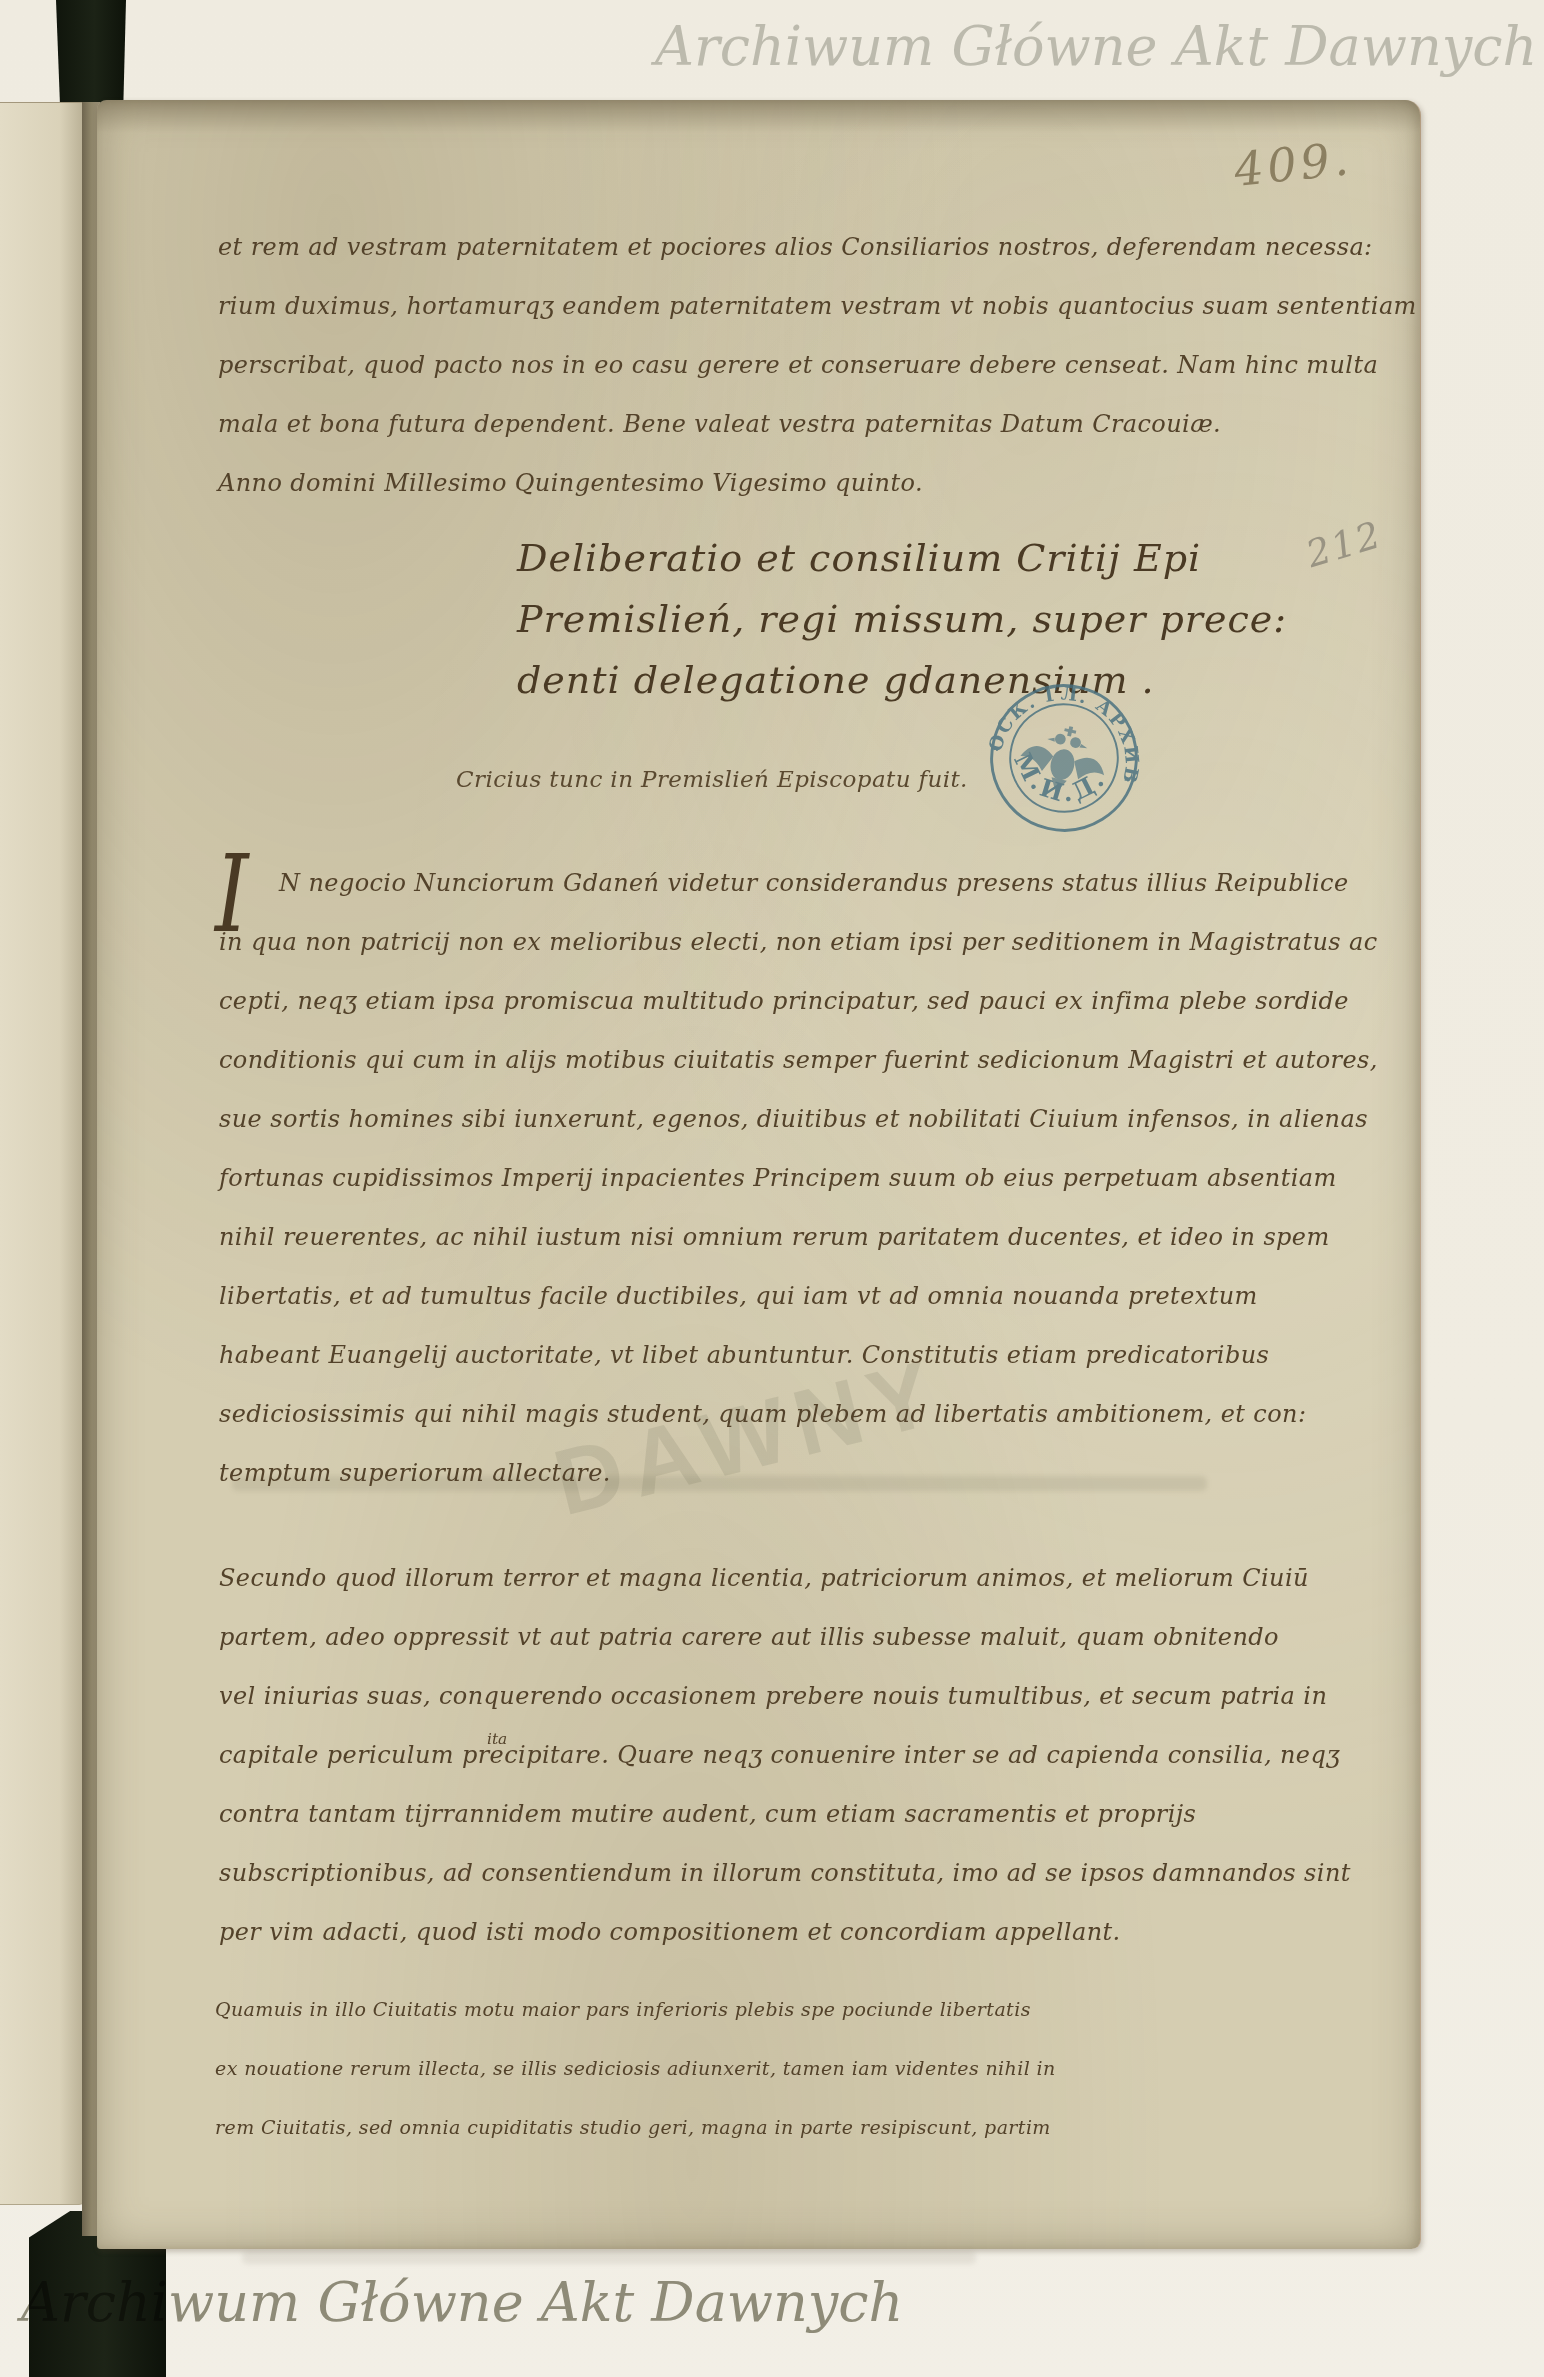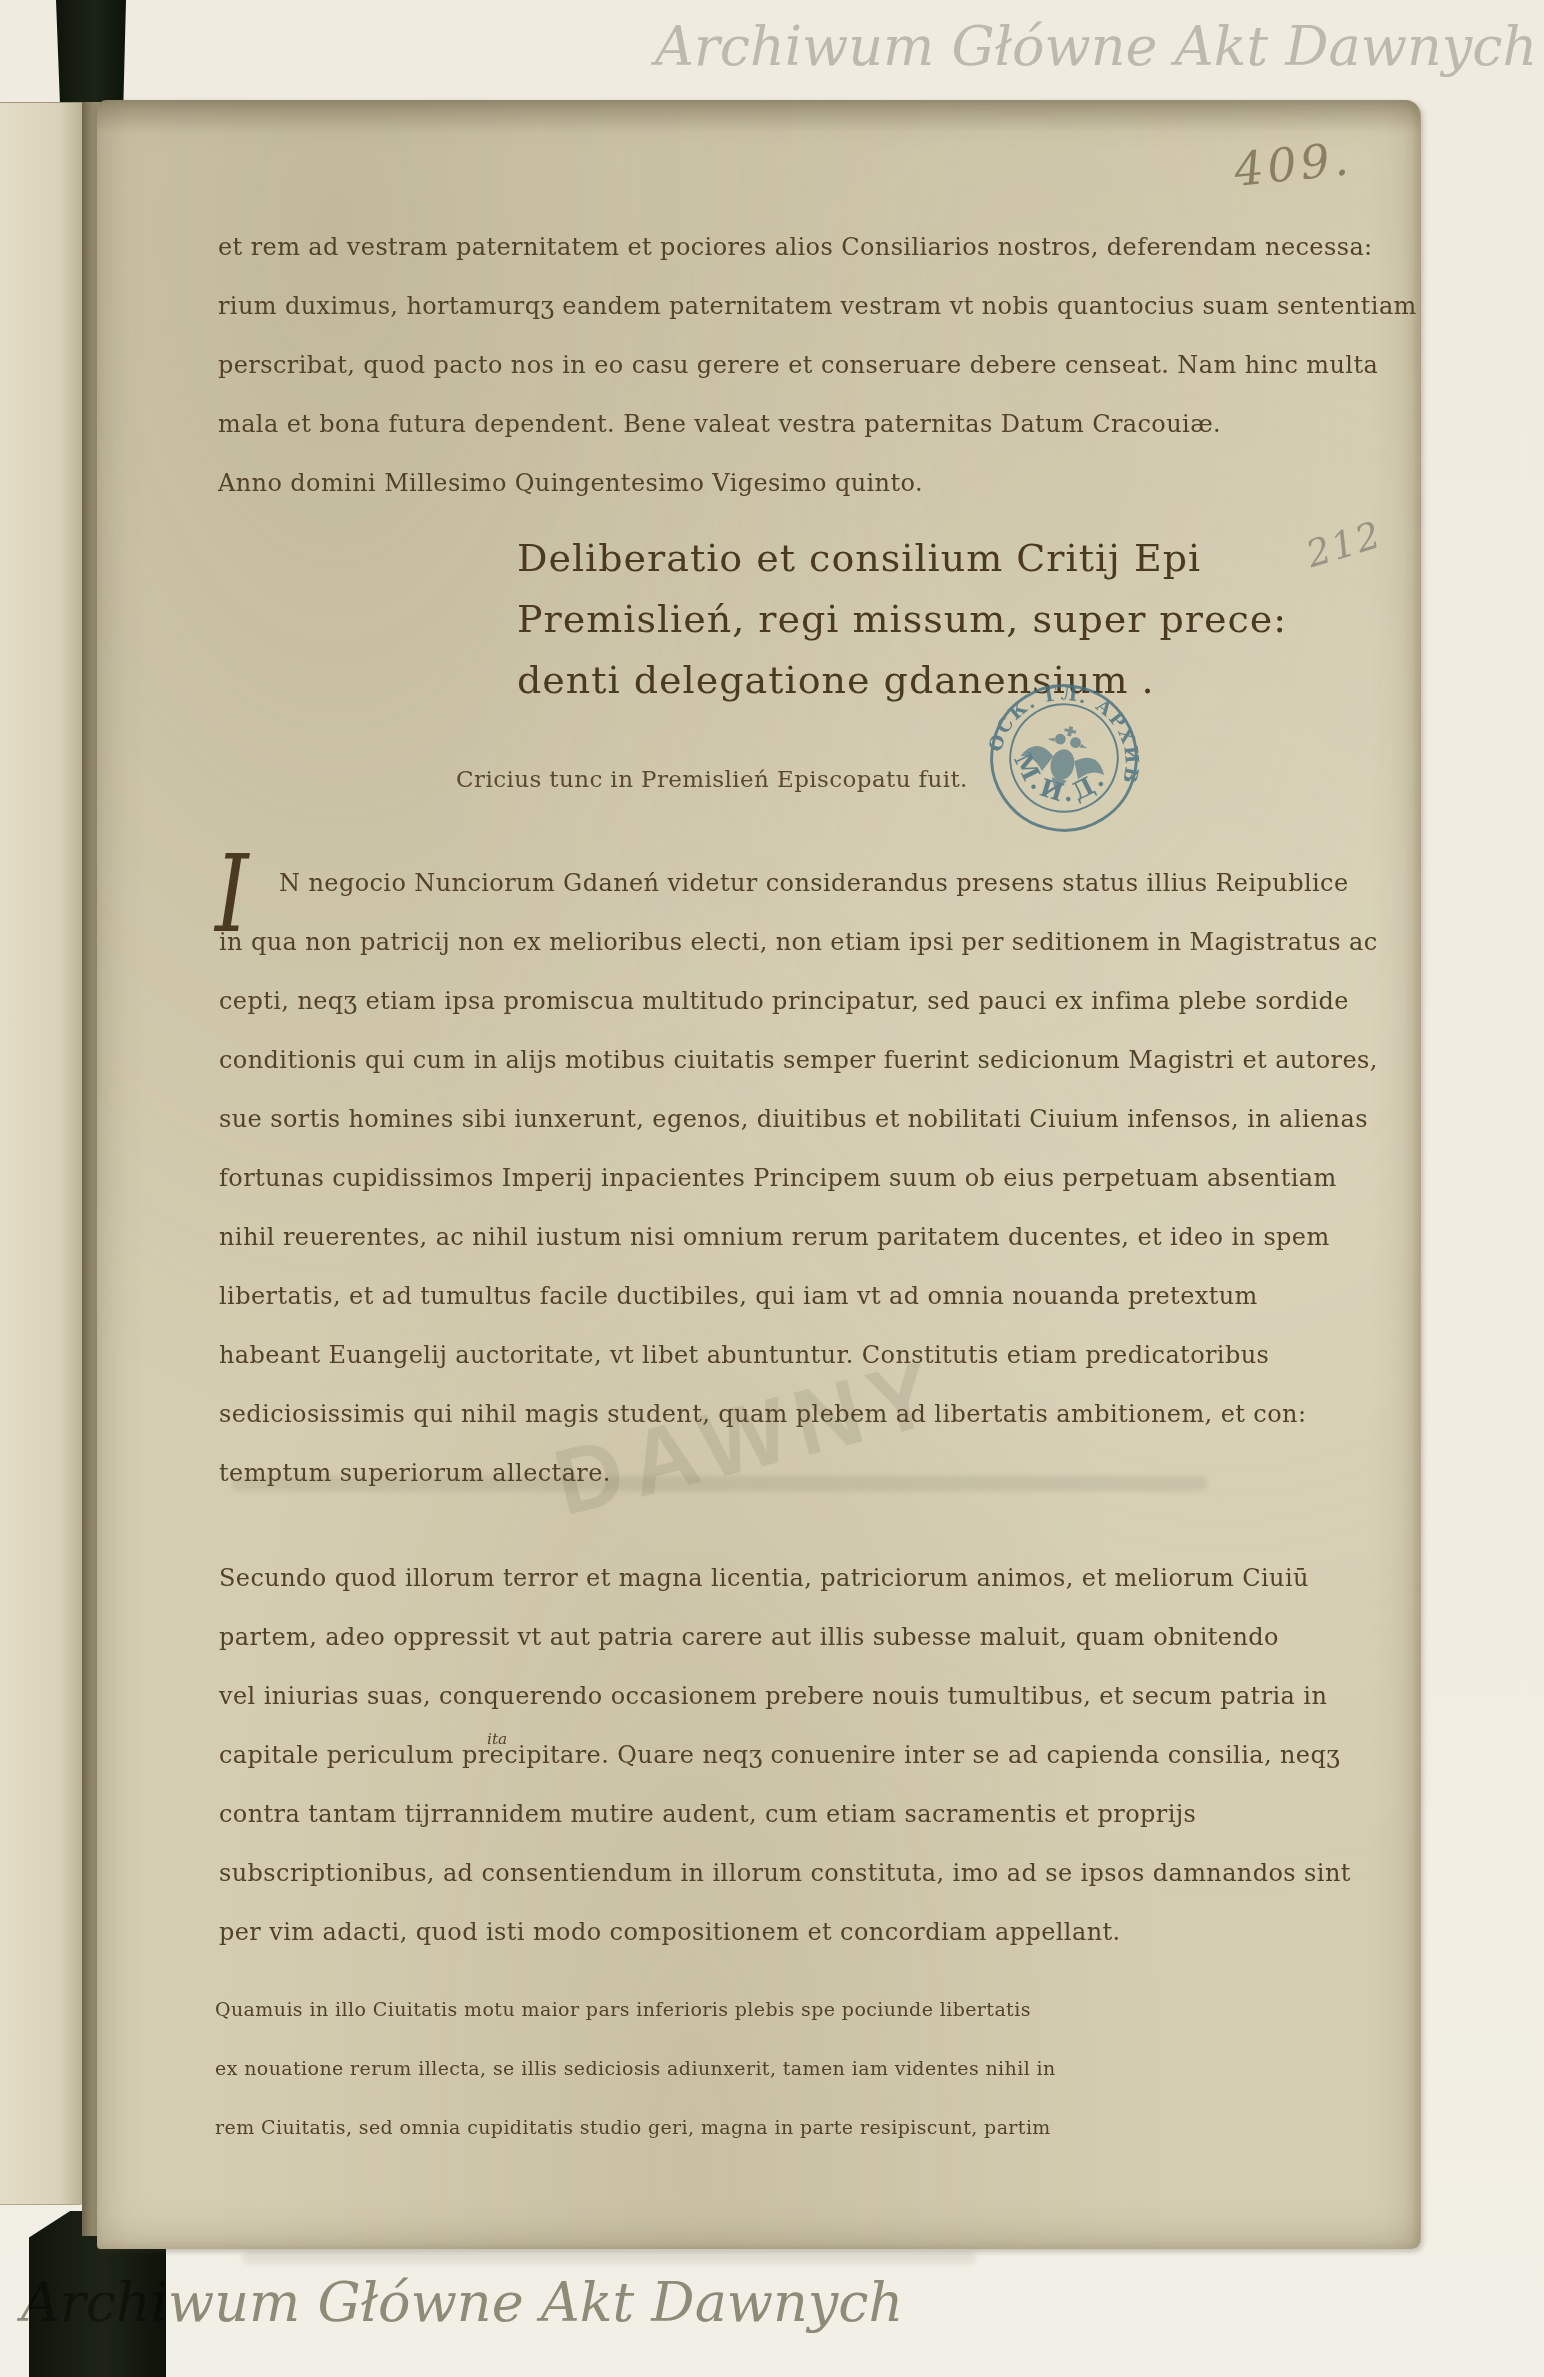--- a/index.html
+++ b/index.html
@@ -54,25 +54,25 @@
   
   .wm{
     position:absolute;
     font-style:italic;font-family:"DejaVu Serif",serif;
     white-space:nowrap;pointer-events:none;
   }
   .wm-top{top:15.4px;right:7.7px;font-size:54px;color:#bcbaad;}
   .wm-bottom{left:21px;top:2271px;font-size:54px;color:#83816f;mix-blend-mode:multiply;opacity:.85;}
   
   .ink{color:#53422a;}
-  .line{height:59px;white-space:nowrap;letter-spacing:0.4px;}
+  .line{height:59px;white-space:nowrap;font-style:italic;letter-spacing:0.4px;}
   .letter-block{position:absolute;left:121px;top:133px;font-size:24px;}
   .heading-block{position:absolute;left:378px;top:436px;font-size:38px;color:#4a3a24;margin-left:42px;}
   .heading-block .line{height:61px;letter-spacing:1px;}
-  .note-line{position:absolute;left:359px;top:666px;font-size:23px;color:#5a4930;letter-spacing:0.4px;}
+  .note-line{position:absolute;left:359px;top:666px;font-size:23px;color:#5a4930;font-style:italic;letter-spacing:0.4px;}
   .body-a{position:absolute;left:122px;top:769px;font-size:24px;}
   .body-a .line:first-child{margin-left:60px;}
   .initial-i{
     position:absolute;left:118px;top:732px;font-size:85px;font-style:italic;
     color:#4a3a24;transform:scaleY(1.25);transform-origin:top;
   }
   .body-b{position:absolute;left:122px;top:1464px;font-size:24px;}
   .body-c{position:absolute;left:118px;top:1898px;font-size:19px;}
   .sup-ita{position:absolute;left:390px;top:1630px;font-size:15.4px;font-style:italic;color:#53422a;}
   

